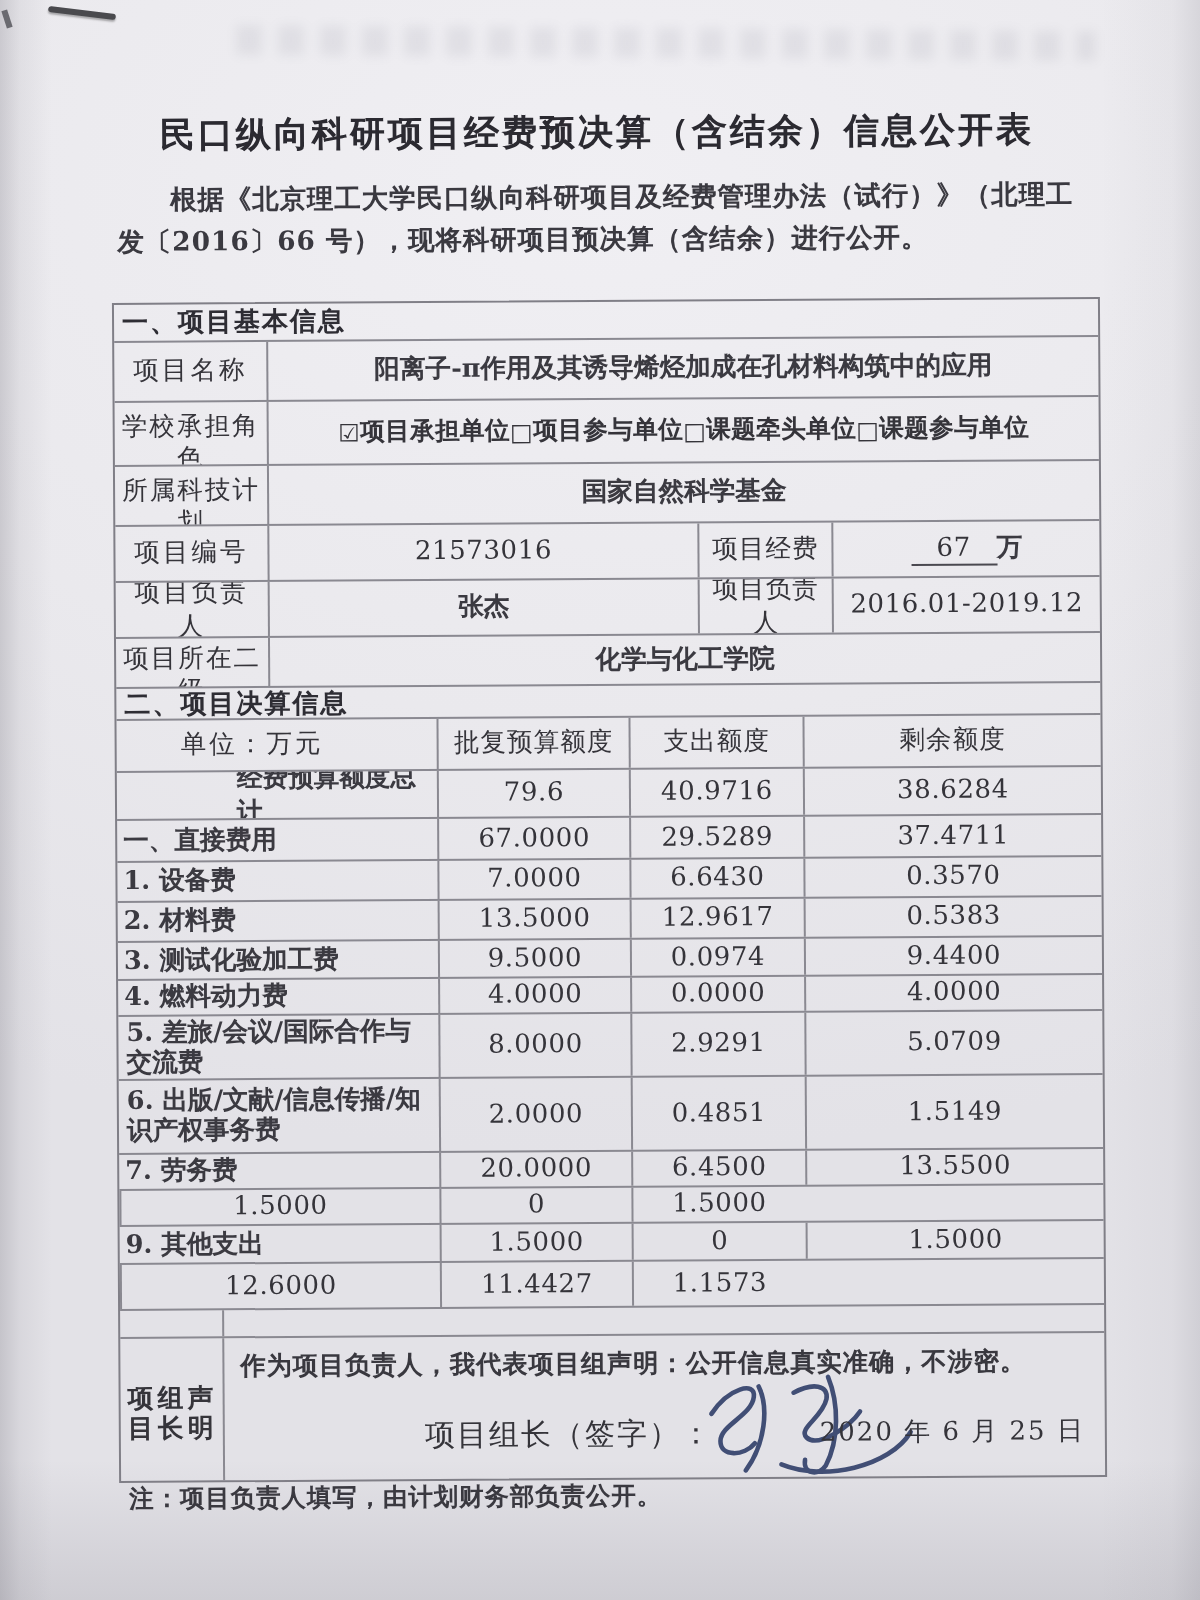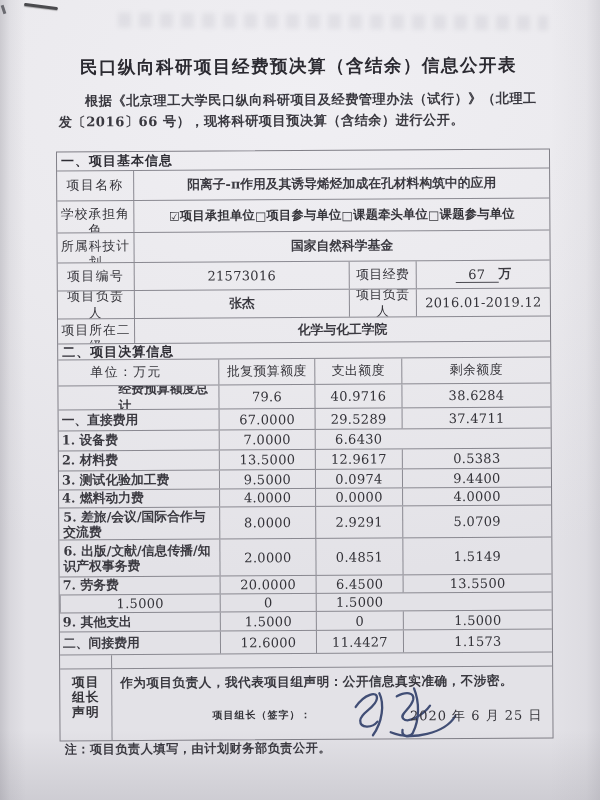--- a/index.html
+++ b/index.html
@@ -57,25 +57,25 @@
   .kai{font-weight:600;color:#3b3a41;}
   .chkline{font-size:12.3px;font-weight:600;letter-spacing:.2px;white-space:nowrap;}
   .box{font-family:"DejaVu Sans","Liberation Sans",sans-serif;font-size:12px;font-weight:normal;}
   .uline{border-bottom:1px solid #4a4950;padding:0 13px;}
   .t2row{grid-template-columns:160px 96px 87px 1fr;}
   .num{font-size:13px;letter-spacing:.3px;}
   .namecell{line-height:15px;padding:2px 4px;}
   .indent28{padding-left:30px;margin-left:30px;}
   .gap-row{grid-template-columns:51px 1fr;height:14px;}
   .decl-row{grid-template-columns:51px 1fr;height:72px;}
-  .decl-lbl{flex-direction:column;justify-content:flex-start;padding-top:5px;font-weight:600;}
+  .decl-lbl{flex-direction:row;justify-content:flex-start;padding-top:5px;font-weight:600;}
   .decl-lbl .ln{line-height:15px;letter-spacing:1px;}
   .decl-body{position:relative;display:block;text-align:left;padding:6px 6px 0 8px;}
   .statement{font-size:12.6px;font-weight:600;letter-spacing:.5px;color:#39383f;}
-  .signline{position:absolute;left:100px;top:40px;font-size:10px;font-weight:700;letter-spacing:1px;text-align:right;}
+  .signline{position:absolute;left:100px;top:40px;font-size:15px;font-weight:400;letter-spacing:1px;text-align:right;}
   .datetext{position:absolute;right:10px;top:40px;font-size:13px;letter-spacing:1px;text-align:center;}
   .sig{position:absolute;left:238px;top:14px;width:112px;height:58px;transform:rotate(-6deg);}
   .footnote{
     position:absolute;left:62px;top:740px;font-size:12.2px;font-weight:600;
     letter-spacing:.5px;color:#3a3940;
   }
 </style>
 </head>
 <body>
 
@@ -168,20 +168,21 @@
         <div class="cell cfirst kai left">一、直接费用</div>
         <div class="cell num">67.0000</div>
         <div class="cell num">29.5289</div>
         <div class="cell num">37.4711</div>
       </div>
 
       <div class="row t2row" style="height:20px">
         <div class="cell cfirst kai left">1. 设备费</div>
         <div class="cell num">7.0000</div>
         <div class="cell num">6.6430</div>
+        <div class="cell num">0.3570</div>
       </div>
 
       <div class="row t2row" style="height:20px">
         <div class="cell cfirst kai left">2. 材料费</div>
         <div class="cell num">13.5000</div>
         <div class="cell num">12.9617</div>
         <div class="cell num">0.5383</div>
       </div>
 
       <div class="row t2row" style="height:19px">
@@ -226,21 +227,20 @@
       </div>
 
       <div class="row t2row" style="height:19px">
         <div class="cell cfirst kai left">9. 其他支出</div>
         <div class="cell num">1.5000</div>
         <div class="cell num">0</div>
         <div class="cell num">1.5000</div>
       </div>
 
       <div class="row t2row" style="height:23px">
-        <div class="cell cfirst kai left">二、间接费用</div>
         <div class="cell num">12.6000</div>
         <div class="cell num">11.4427</div>
         <div class="cell num">1.1573</div>
       </div>
 
       <div class="row gap-row">
         <div class="cell cfirst"></div>
         <div class="cell"></div>
       </div>
 

